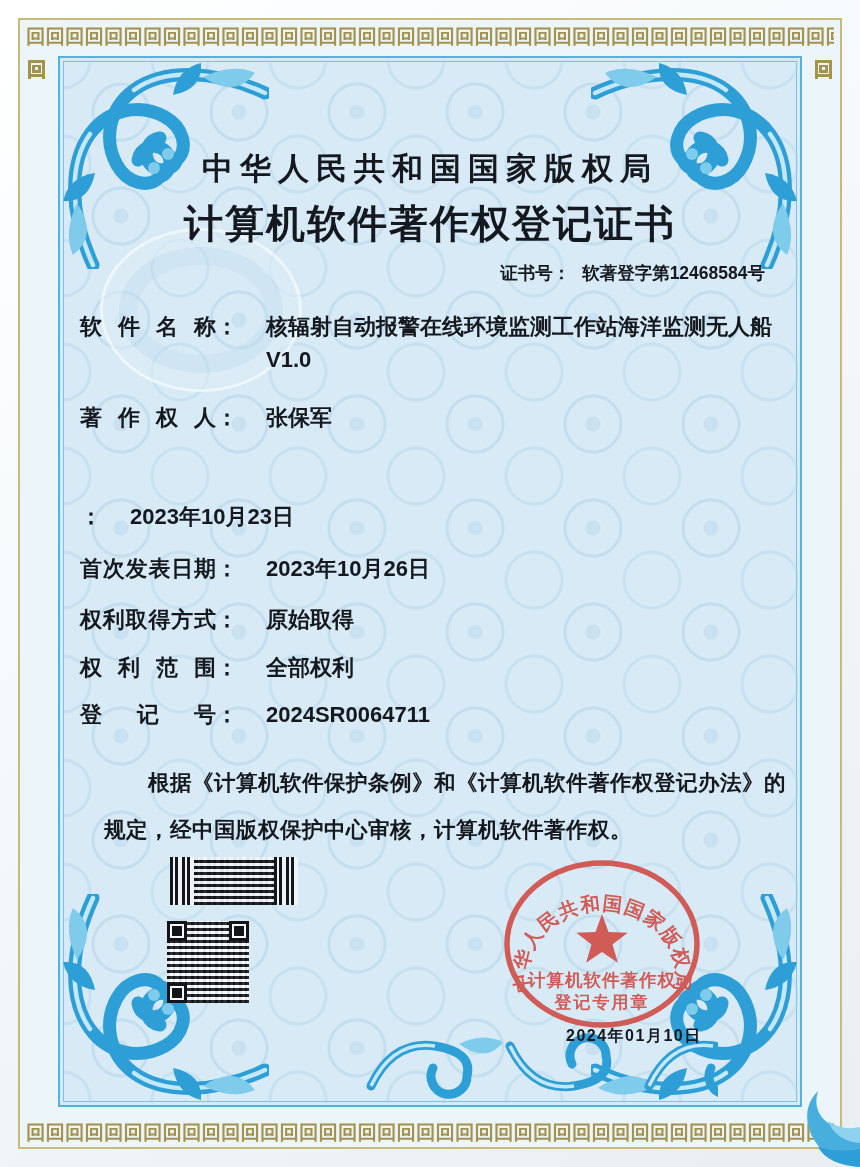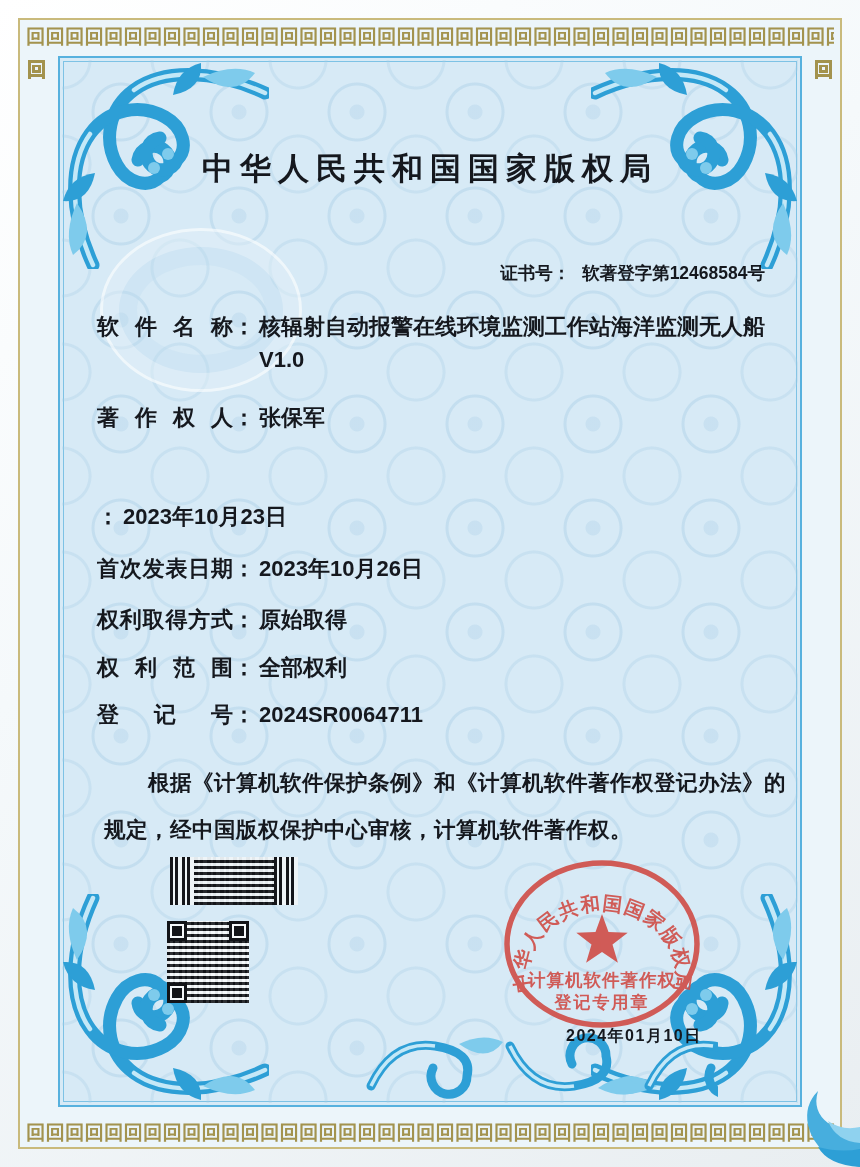--- a/index.html
+++ b/index.html
@@ -34,24 +34,24 @@
   .fl-br{right:57px;bottom:61px;transform:scale(-1,-1);}
   .chain{position:absolute;left:158px;top:1028px;width:560px;height:76px;z-index:1;}
   .wave{position:absolute;right:0;bottom:0;width:112px;height:90px;z-index:4;}
   
   .content{position:absolute;inset:0;z-index:2;color:#15181e;}
   .issuer{position:absolute;left:0;right:0;top:148px;text-align:center;
     font-family:"Liberation Serif",serif;font-weight:900;font-size:31px;letter-spacing:7px;}
   .doc-title{position:absolute;left:0;right:0;top:197px;text-align:center;
     font-family:"Liberation Serif",serif;font-weight:900;font-size:39px;letter-spacing:2px;}
   .certno{position:absolute;right:95px;top:261px;font-size:17.5px;font-weight:bold;display:flex;gap:12px;margin-left:16px;}
-  .row{position:absolute;left:97px;display:flex;align-items:flex-start;font-weight:bold;font-size:22px;line-height:33px;}
+  .row{position:absolute;left:80px;display:flex;align-items:flex-start;font-weight:bold;font-size:22px;line-height:33px;}
   .lab{display:inline-block;width:136px;text-align:justify;text-align-last:justify;text-justify:inter-character;}
   .colon{width:24px;}
-  .val{margin-left:2px;}
+  .val{margin-left:26px;}
   .statement{position:absolute;left:96px;width:688px;top:760px;font-size:21.5px;font-weight:bold;letter-spacing:.5px;margin-left:8px;}
   .st-line{line-height:47px;}
   .st1{text-indent:44px;}
   .issue-date{position:absolute;left:522px;top:1026px;font-size:16px;font-weight:bold;letter-spacing:1.5px;z-index:2;margin-left:44px;}
   
   .barcode{position:absolute;left:170px;top:857px;width:128px;height:48px;display:flex;z-index:2;}
   .bc-side{width:24px;background:repeating-linear-gradient(90deg,#14161a 0 3px,#eef4f7 3px 5px,#14161a 5px 8px,#eef4f7 8px 12px);}
   .bc-mid{flex:1;background:
       repeating-linear-gradient(0deg, rgba(20,22,26,.92) 0 3px, rgba(238,244,247,.95) 3px 6px),
       repeating-linear-gradient(90deg,#14161a 0 4px,#eef4f7 4px 6px,#14161a 6px 9px,#eef4f7 9px 13px);}
@@ -125,20 +125,21 @@
   <svg class="chain" viewBox="0 0 560 76">
     <use href="#sc"></use>
     <use href="#sc" transform="translate(139,76) scale(1,-1)"></use>
     <use href="#sc" transform="translate(278,0)"></use>
     <use href="#sc" transform="translate(417,76) scale(1,-1)"></use>
   </svg>
 
   <div class="content">
 
     <div class="issuer">中华人民共和国国家版权局</div>
+    <div class="doc-title">计算机软件著作权登记证书</div>
 
     <div class="certno">
       <span>证书号：</span>
       <span>软著登字第12468584号</span>
     </div>
 
     <div class="row" style="top:310px">
       <span class="lab">软件名称</span>
         <span class="colon">：</span>
       <div class="val">

